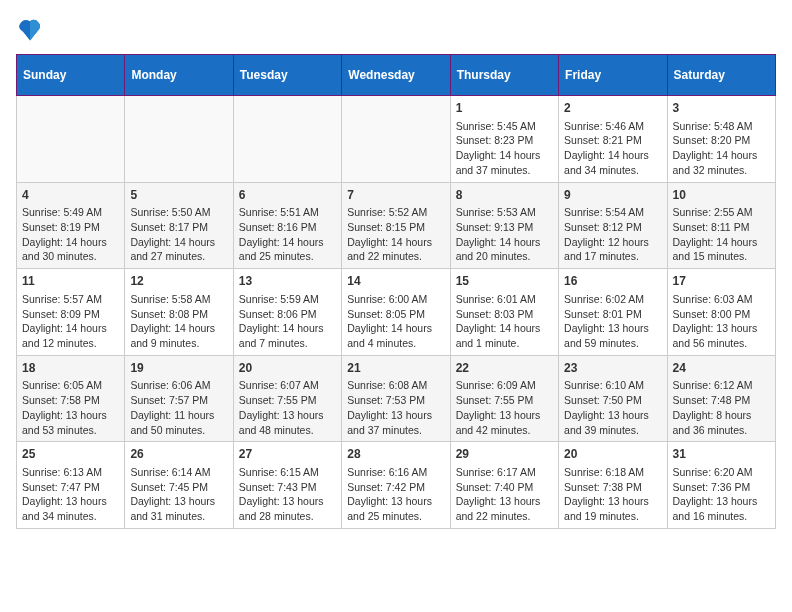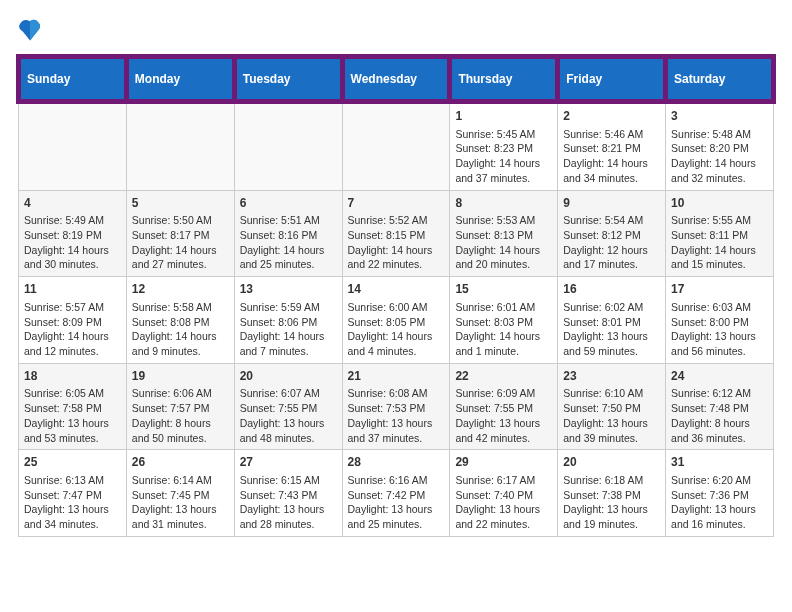--- a/index.html
+++ b/index.html
@@ -53,21 +53,21 @@
       border-collapse: collapse;
       font-size: 11px;
     }
     thead tr th {
       background-color: #1a6fc4;
       color: #fff;
       text-align: left;
       padding: 13px 6px;
       font-size: 12px;
       font-weight: bold;
-      border: 5px solid #701a75;
+      border: 1px solid #701a75;
     }
     tbody tr td {
       border: 1px solid #ccc;
       padding: 4px 5px;
       vertical-align: top;
       width: calc(100% / 7);
       min-height: 80px;
       background: #fff;
       color: #333;
       font-size: 10.5px;
@@ -164,32 +164,32 @@
         </td>
         <td>
           <span class="day-num">7</span>
           <div>Sunrise: 5:52 AM</div>
           <div>Sunset: 8:15 PM</div>
           <div>Daylight: 14 hours and 22 minutes.</div>
         </td>
         <td>
           <span class="day-num">8</span>
           <div>Sunrise: 5:53 AM</div>
-          <div>Sunset: 8:13 PM</div>
+          <div>Sunset: 9:13 PM</div>
           <div>Daylight: 14 hours and 20 minutes.</div>
         </td>
         <td>
           <span class="day-num">9</span>
           <div>Sunrise: 5:54 AM</div>
           <div>Sunset: 8:12 PM</div>
           <div>Daylight: 12 hours and 17 minutes.</div>
         </td>
         <td>
           <span class="day-num">10</span>
-          <div>Sunrise: 5:55 AM</div>
+          <div>Sunrise: 2:55 AM</div>
           <div>Sunset: 8:11 PM</div>
           <div>Daylight: 14 hours and 15 minutes.</div>
         </td>
       </tr>
       <tr>
         <td>
           <span class="day-num">11</span>
           <div>Sunrise: 5:57 AM</div>
           <div>Sunset: 8:09 PM</div>
           <div>Daylight: 14 hours and 12 minutes.</div>
@@ -235,21 +235,21 @@
         <td>
           <span class="day-num">18</span>
           <div>Sunrise: 6:05 AM</div>
           <div>Sunset: 7:58 PM</div>
           <div>Daylight: 13 hours and 53 minutes.</div>
         </td>
         <td>
           <span class="day-num">19</span>
           <div>Sunrise: 6:06 AM</div>
           <div>Sunset: 7:57 PM</div>
-          <div>Daylight: 8 hours and 50 minutes.</div>
+          <div>Daylight: 11 hours and 50 minutes.</div>
         </td>
         <td>
           <span class="day-num">20</span>
           <div>Sunrise: 6:07 AM</div>
           <div>Sunset: 7:55 PM</div>
           <div>Daylight: 13 hours and 48 minutes.</div>
         </td>
         <td>
           <span class="day-num">21</span>
           <div>Sunrise: 6:08 AM</div>

